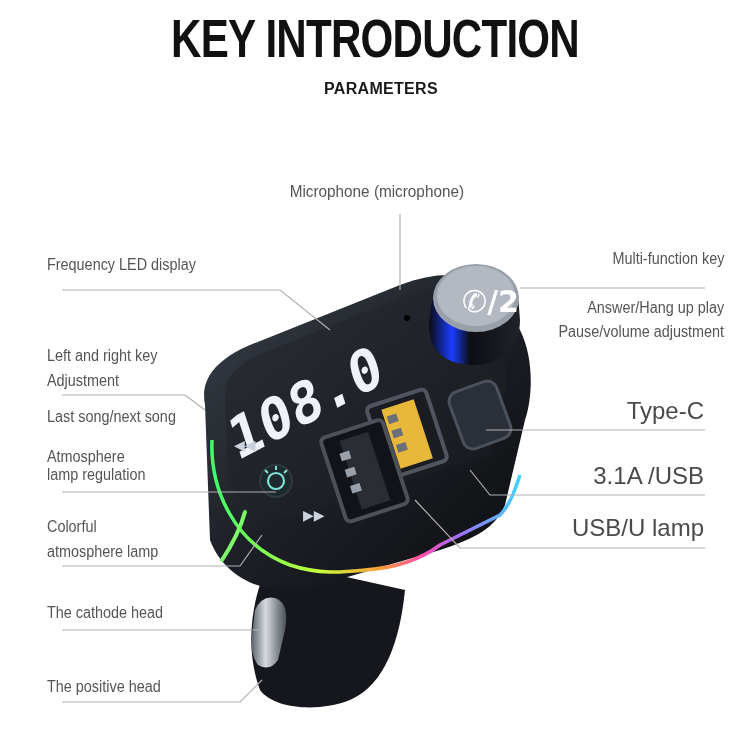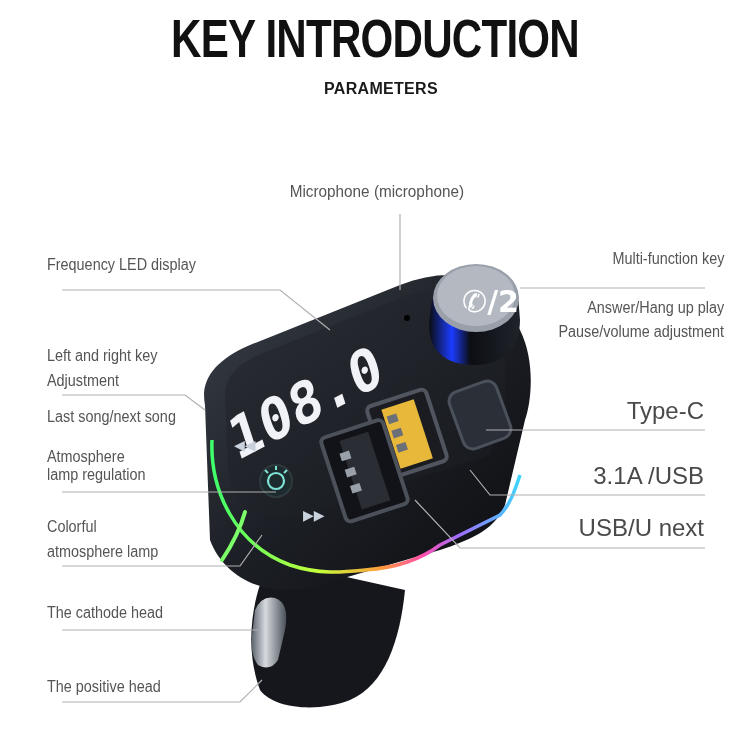--- a/index.html
+++ b/index.html
@@ -130,13 +130,13 @@
 <div class="label left" style="left:47px; top:517px;">Colorful</div>
 <div class="label left" style="left:47px; top:542px;">atmosphere lamp</div>
 <div class="label left" style="left:47px; top:603px;">The cathode head</div>
 <div class="label left" style="left:47px; top:677px;">The positive head</div>
 
 <div class="label right" style="right:26px; top:249px;">Multi-function key</div>
 <div class="label right" style="right:26px; top:298px;">Answer/Hang up play</div>
 <div class="label right" style="right:26px; top:322px;">Pause/volume adjustment</div>
 <div class="label right big" style="right:46px; top:401px;">Type-C</div>
 <div class="label right big" style="right:46px; top:466px;text-align:right;">3.1A /USB</div>
-<div class="label right big" style="right:46px; top:518px;">USB/U next</div>
+<div class="label right big" style="right:46px; top:518px;">USB/U lamp</div>
 
 </body></html>

